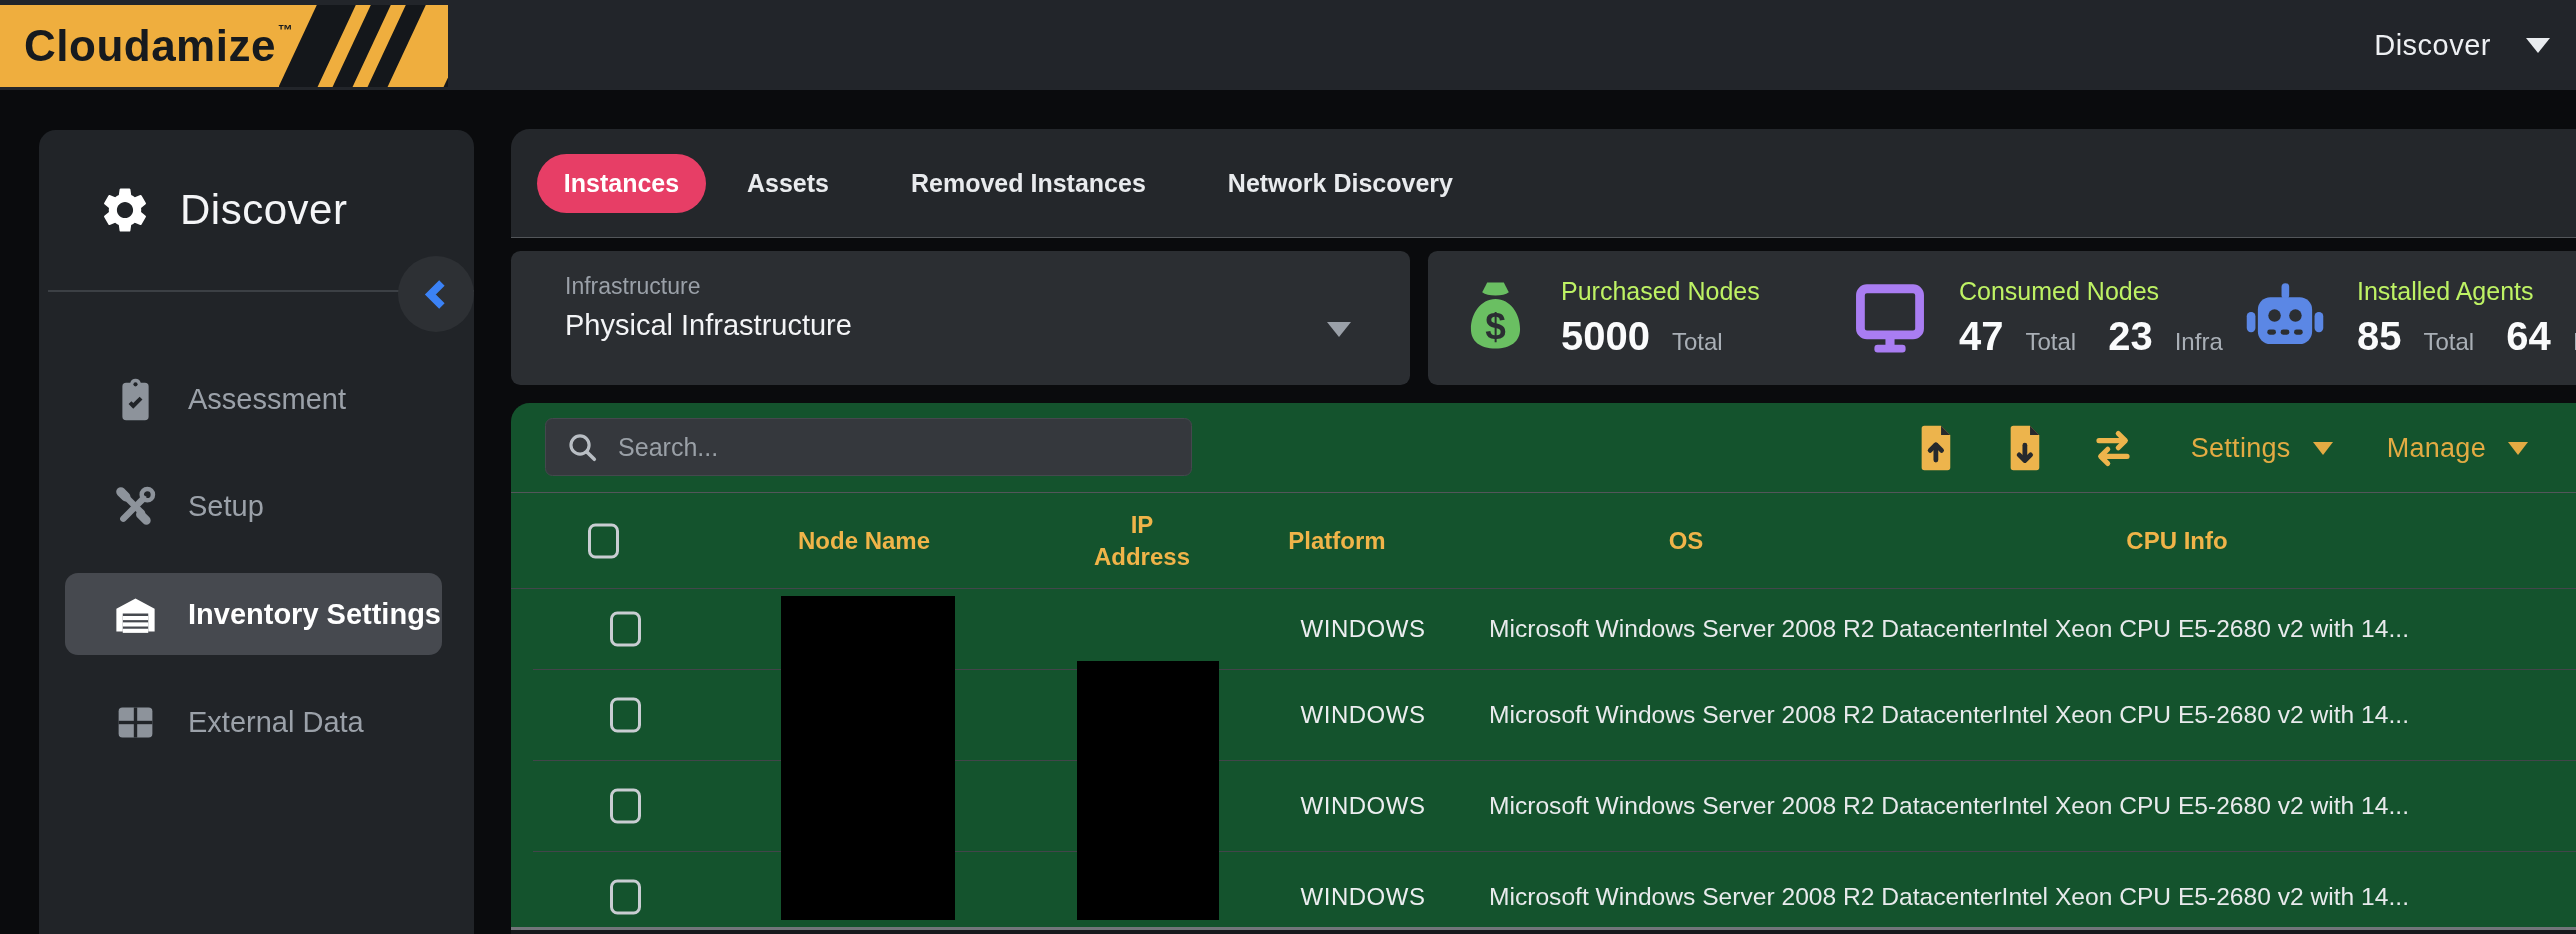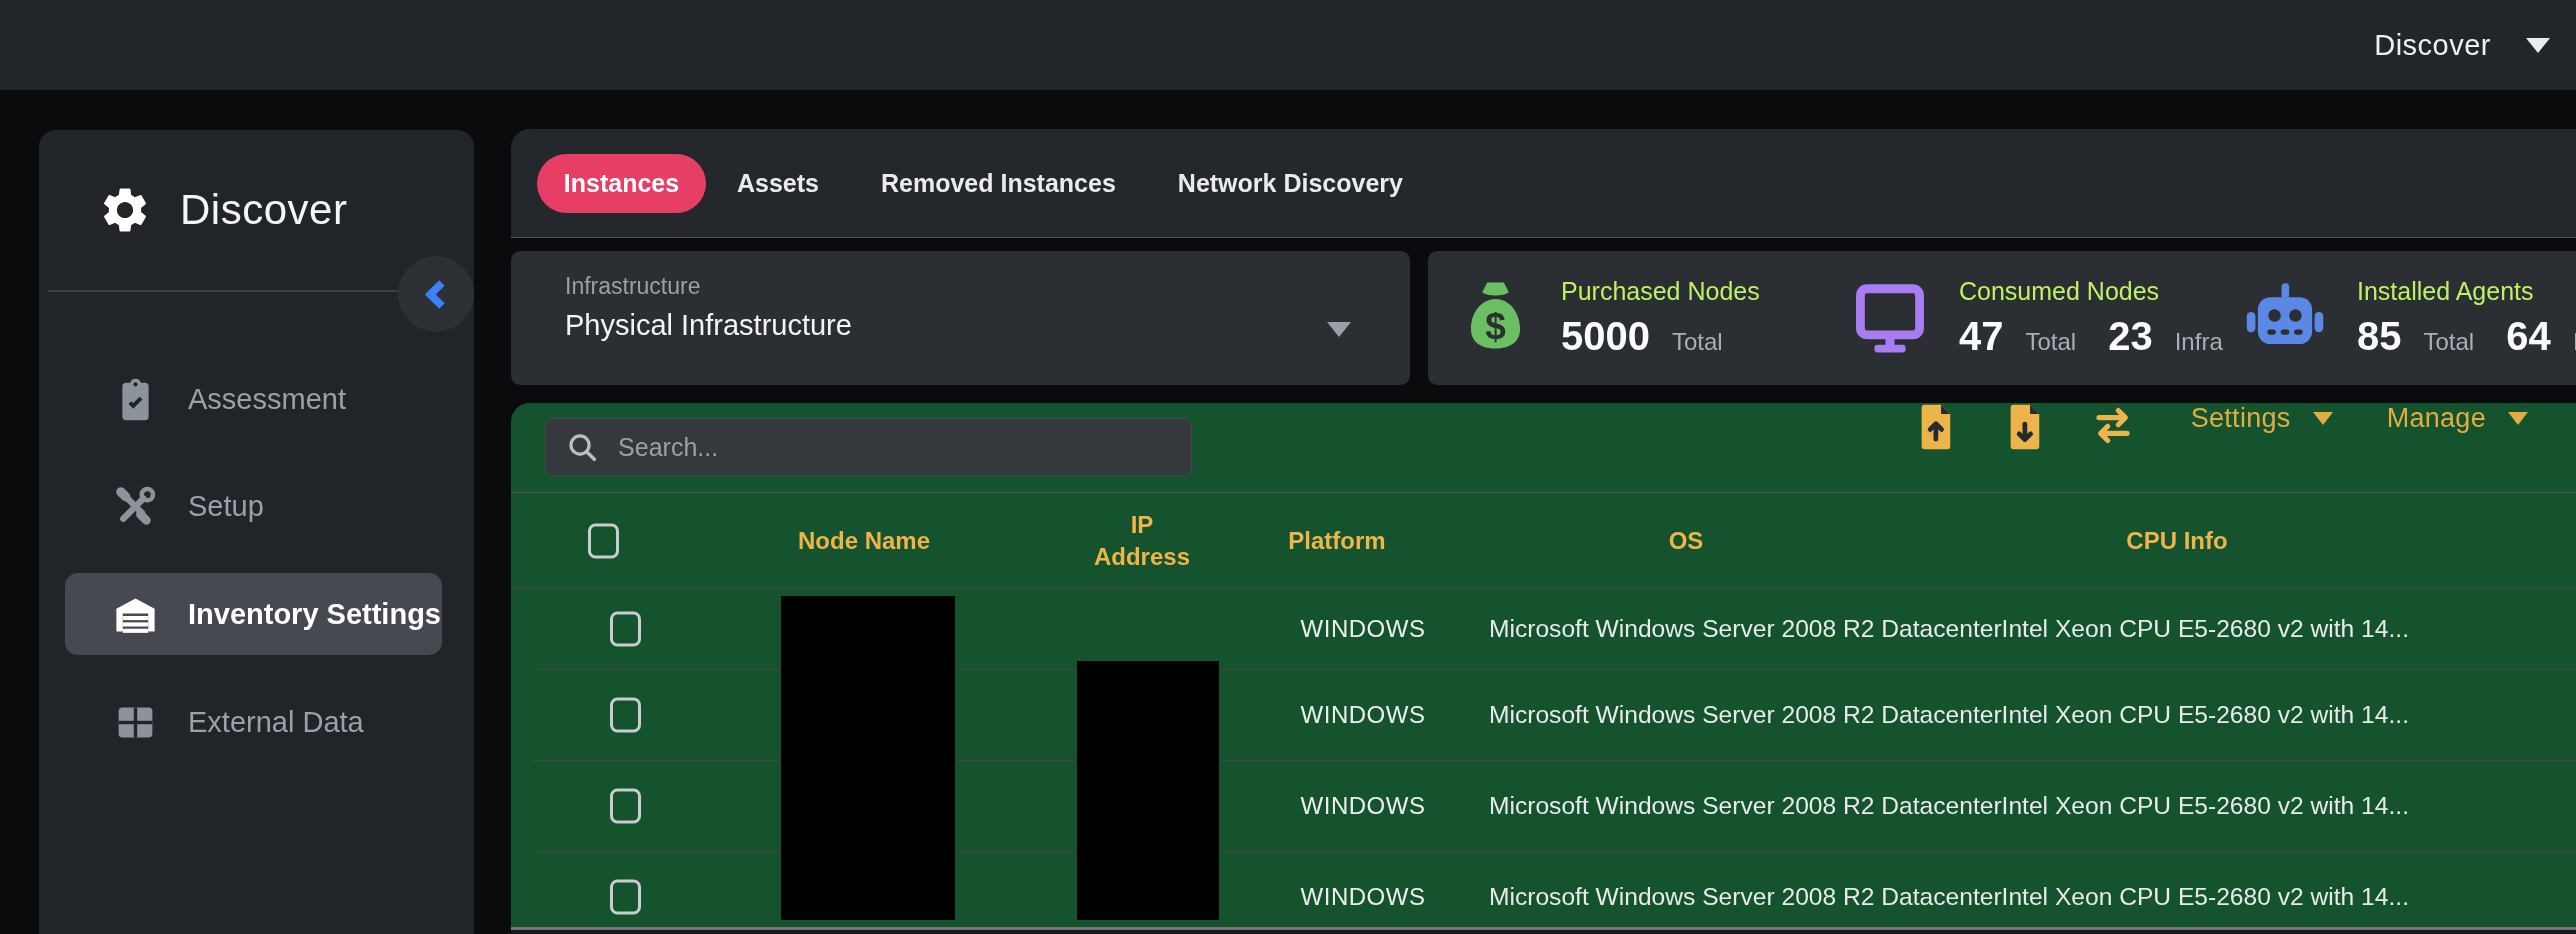--- a/index.html
+++ b/index.html
@@ -35,21 +35,21 @@
   .menu-item{position:absolute;left:0;right:0;height:82px;display:flex;align-items:center;padding-left:48px;gap:30px;border-radius:13px;cursor:pointer;}
   .menu-item .micon{width:45px;height:45px;flex:0 0 45px;}
   .menu-item .mlabel{font-size:29px;color:#9ba1a9;font-weight:500;}
   .menu-item.active{background:#46494f;}
   .menu-item.active .mlabel{color:#ffffff;font-weight:600;}
   .mi-0{top:228px;} .mi-1{top:335px;} .mi-2{top:443px;} .mi-3{top:551px;}
 
   
   .tabs-card{position:absolute;left:511px;top:129px;width:2065px;height:109px;background:#24272b;border-radius:18.6px 0 0 0;border-bottom:1.9px solid #53565a;display:flex;align-items:center;padding-left:26px;}
   .tab-pill{width:169px;height:59px;border-radius:30px;background:#e73e66;color:#fff;font-size:25px;font-weight:600;display:flex;align-items:center;justify-content:center;cursor:pointer;}
-  .tab{padding:0 31px;font-size:25px;font-weight:600;color:#e9ebee;cursor:pointer;}
+  .tab{padding:0 41px;font-size:25px;font-weight:600;color:#e9ebee;cursor:pointer;}
 
   
   .infra-card{position:absolute;left:511px;top:251px;width:899px;height:134px;background:#2b2e32;border-radius:9.3px;cursor:pointer;}
   .infra-label{position:absolute;left:54px;top:22px;font-size:23px;color:#9aa0a8;}
   .infra-value{position:absolute;left:54px;top:58px;font-size:29px;color:#f3f4f6;}
   .infra-card .caret{position:absolute;right:59px;top:71px;color:#9aa0a8;}
 
   .stats-card{position:absolute;left:1428px;top:251px;width:1148px;height:134px;background:#2b2e32;border-radius:9.3px 0 0 9.3px;}
   .stat{position:absolute;top:0;height:100%;display:flex;align-items:center;gap:30px;}
   .st-0{left:32px;} .st-1{left:423px;} .st-2{left:815px;}
@@ -59,21 +59,21 @@
   .stat-num{font-size:40px;font-weight:bold;color:#fafbfc;}
   .stat-unit{font-size:24px;color:#a9afb6;margin-left:22px;}
   .stat-num.second{margin-left:32px;}
 
   
   .table-card{position:absolute;left:511px;top:403px;width:2065px;height:531px;background:#14532d;border-radius:18.6px 0 0 0;overflow:hidden;}
   .search-row{position:absolute;left:0;top:0;right:0;height:90px;border-bottom:1.9px solid #53565a;}
   .search-box{position:absolute;left:34px;top:15px;width:647px;height:58px;background:#35383d;border:1.9px solid #45484e;border-radius:7.4px;display:flex;align-items:center;padding-left:20.4px;gap:16.7px;}
   .search-box input{background:transparent;border:none;outline:none;font-size:25px;color:#e8eaec;width:520px;}
   .search-box input::placeholder{color:#9aa0a7;}
-  .actions{position:absolute;right:48px;top:0;height:90px;display:flex;align-items:flex-start;}
+  .actions{position:absolute;right:48px;top:0;height:90px;display:flex;align-items:center;}
   .icon-btn{cursor:pointer;display:flex;align-items:center;justify-content:center;}
   .gap-a{margin-left:46px;} .gap-b{margin-left:43px;} .gap-c{margin-left:54px;}
   .dd{display:flex;align-items:center;gap:22px;cursor:pointer;color:#e3ab43;}
   .dd .ddlbl{font-size:27px;font-weight:500;letter-spacing:0.3px;}
   .dd .caret{color:#e3ab43;}
 
   .thead{position:absolute;left:0;top:90px;right:0;height:96px;border-bottom:1.9px solid #43464b;}
   .col{position:absolute;top:50%;transform:translate(-50%,-50%);font-size:24px;font-weight:bold;color:#f0b449;text-align:center;line-height:1.35;}
   .col-node{left:353px;} .col-ip{left:631px;width:119px;} .col-platform{left:826px;} .col-os{left:1175px;} .col-cpu{left:1666px;}
 
@@ -92,20 +92,30 @@
   .redact-ip{left:566px;top:258px;width:142px;height:259px;}
   .bottom-line{position:absolute;left:0;right:0;top:524px;height:2.8px;background:#72757a;z-index:6;}
   .bottom-strip{position:absolute;left:0;right:0;top:527px;bottom:0;background:#17191c;z-index:6;}
 </style>
 </head>
 <body>
 
 <div class="screen">
 
   <header class="topbar">
+    <div class="logo">
+      <div class="logo-solid"></div>
+      <div class="logo-stripes">
+          <i></i>
+          <i></i>
+          <i></i>
+          <i></i>
+        </div>
+      <div class="logo-text"><span>Cloudamize</span><sup>™</sup></div>
+    </div>
     <div class="nav-discover">
       <span class="lbl">Discover</span>
       <span class="caret"></span>
     </div>
   </header>
 
   <aside class="sidebar">
     <div class="sb-header">
       <svg width="54" height="54" viewBox="0 0 24 24">
           <path fill="#ffffff" d="M19.14,12.94c0.04-0.3,0.06-0.61,0.06-0.94c0-0.32-0.02-0.64-0.07-0.94l2.03-1.58c0.18-0.14,0.23-0.41,0.12-0.61l-1.92-3.32c-0.12-0.22-0.37-0.29-0.59-0.22l-2.39,0.96c-0.5-0.38-1.03-0.7-1.62-0.94L14.4,2.81c-0.04-0.24-0.24-0.41-0.48-0.41h-3.84c-0.24,0-0.43,0.17-0.47,0.41L9.25,5.35C8.66,5.59,8.12,5.92,7.63,6.29L5.24,5.33c-0.22-0.08-0.47,0-0.59,0.22L2.74,8.87C2.62,9.08,2.66,9.34,2.86,9.48l2.03,1.58C4.84,11.36,4.8,11.69,4.8,12s0.02,0.64,0.07,0.94l-2.03,1.58c-0.18,0.14-0.23,0.41-0.12,0.61l1.92,3.32c0.12,0.22,0.37,0.29,0.59,0.22l2.39-0.96c0.5,0.38,1.03,0.7,1.62,0.94l0.36,2.54c0.05,0.24,0.24,0.41,0.48,0.41h3.84c0.24,0,0.44-0.17,0.47-0.41l0.36-2.54c0.59-0.24,1.13-0.56,1.62-0.94l2.39,0.96c0.22,0.08,0.47,0,0.59-0.22l1.92-3.32c0.12-0.22,0.07-0.47-0.12-0.61L19.14,12.94z M12,15.6c-1.98,0-3.6-1.62-3.6-3.6s1.62-3.6,3.6-3.6s3.6,1.62,3.6,3.6S13.98,15.6,12,15.6z"></path>

